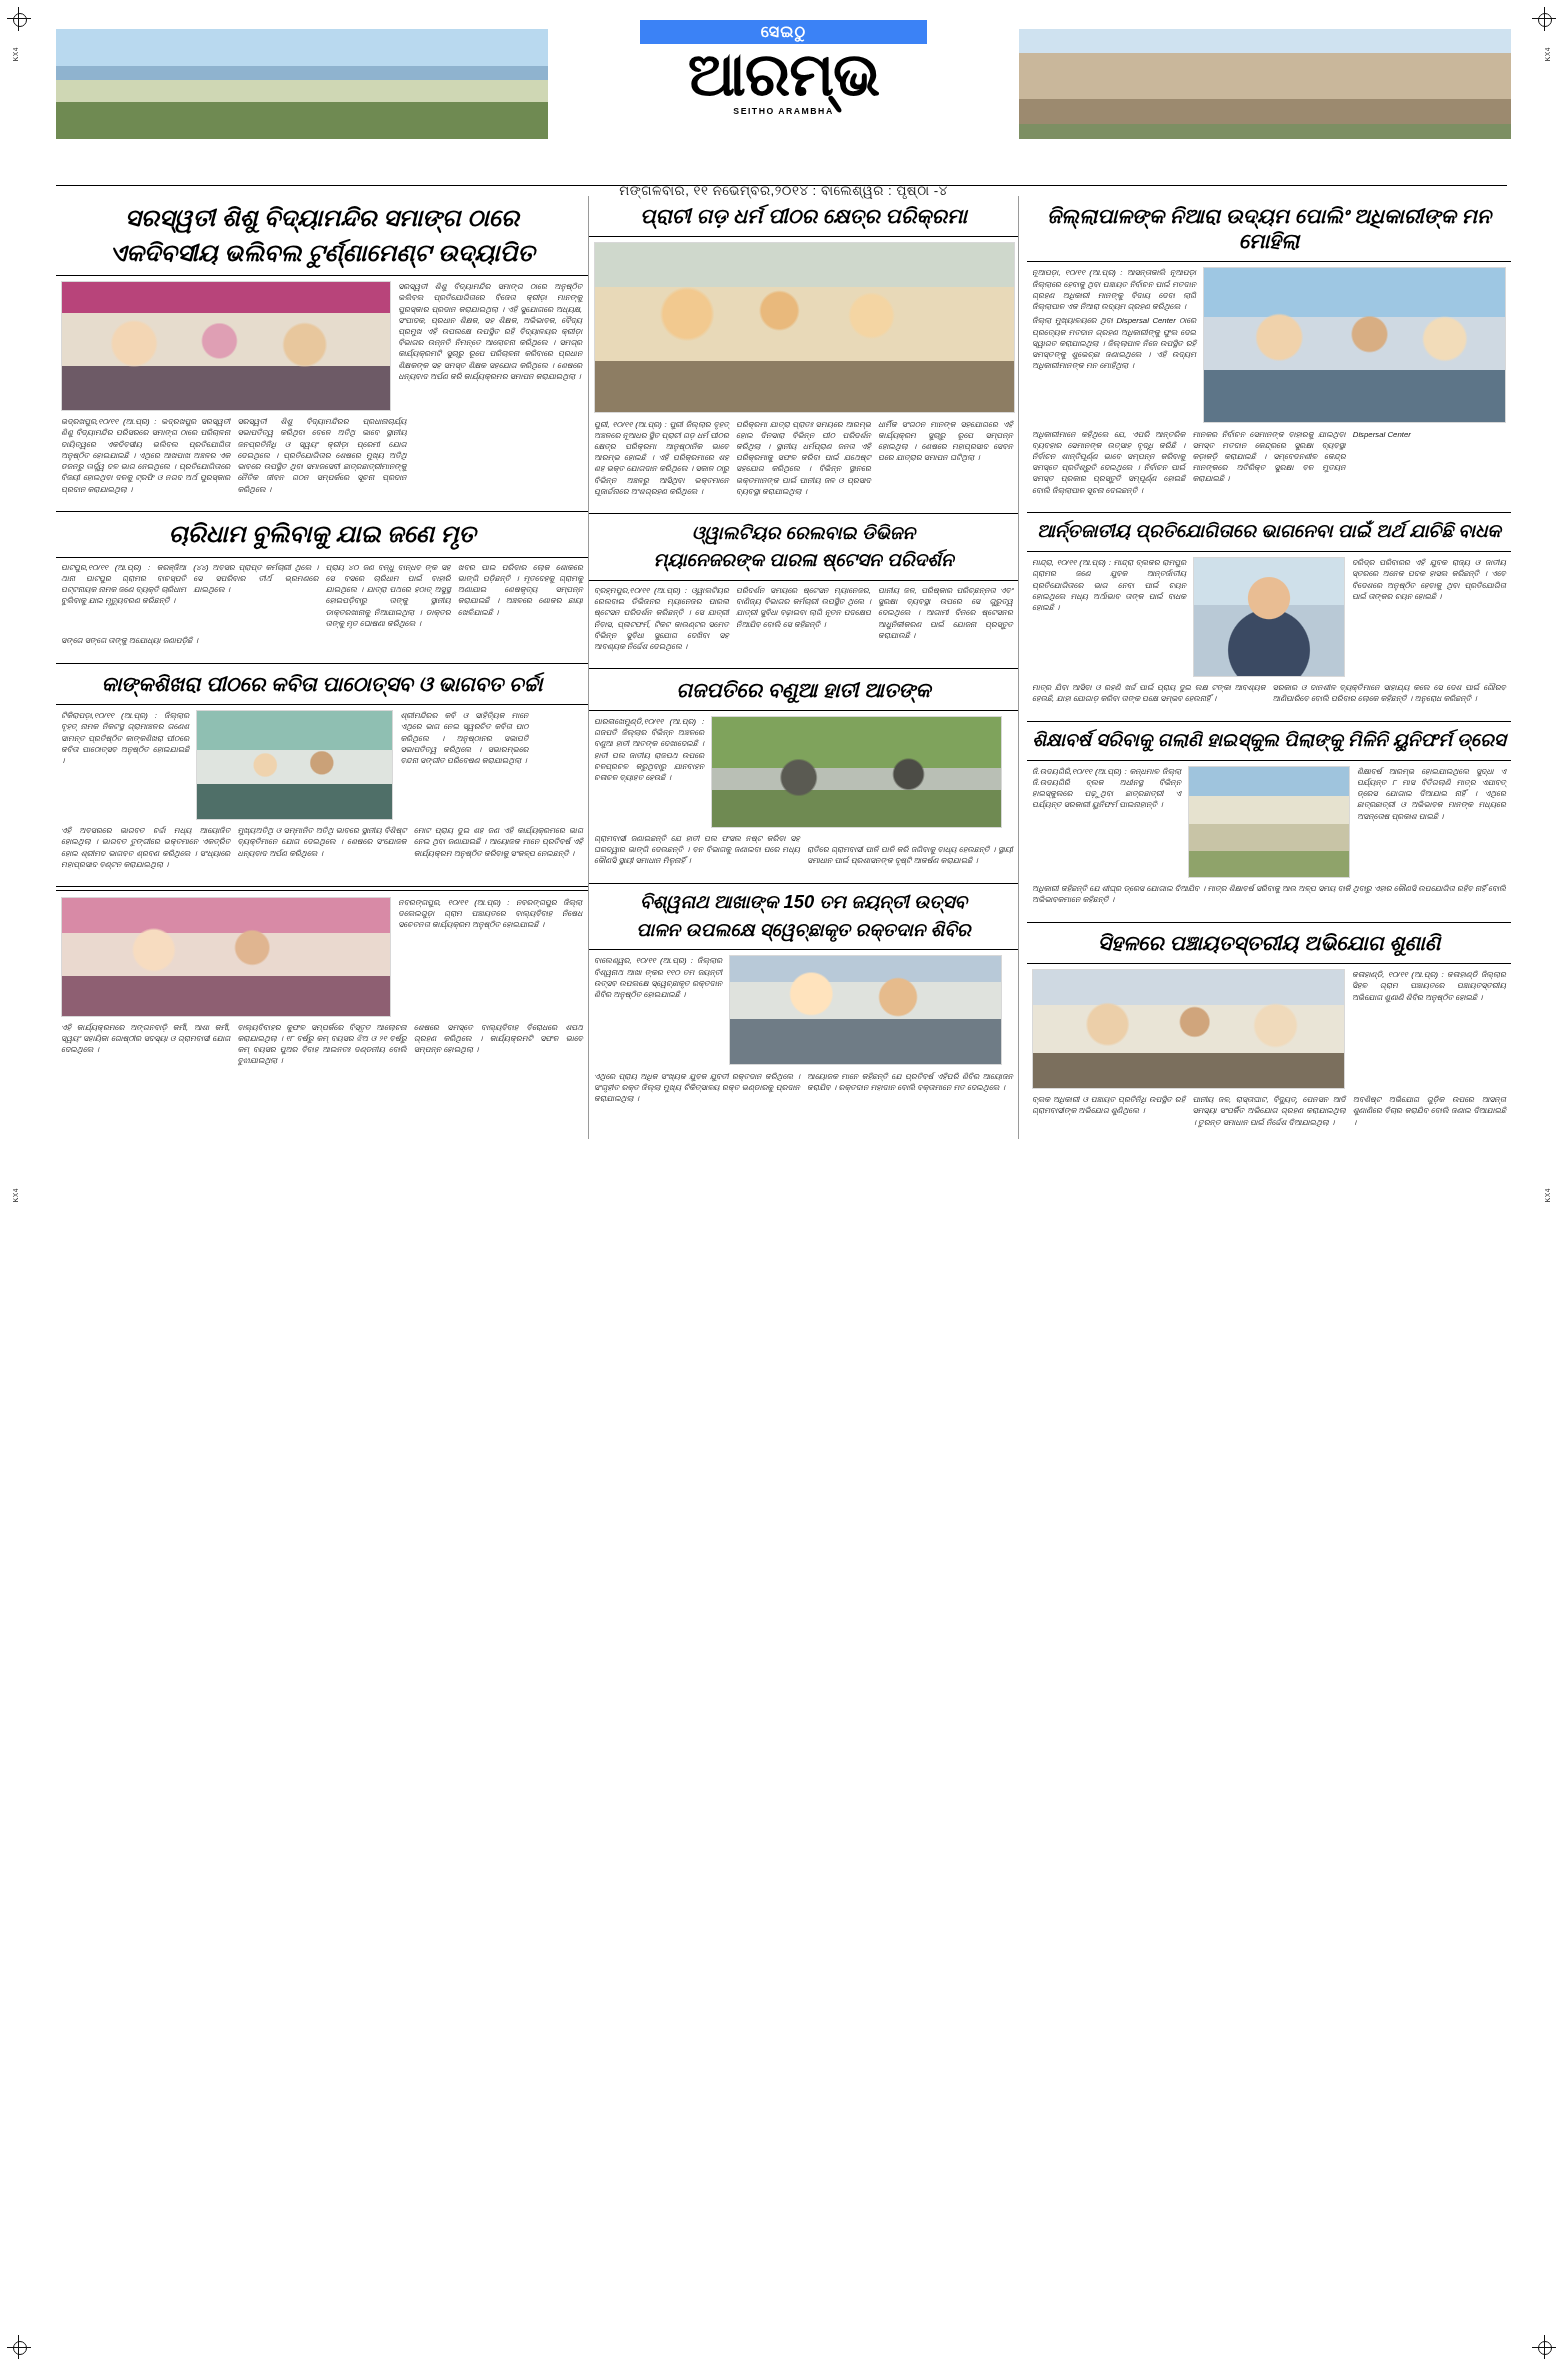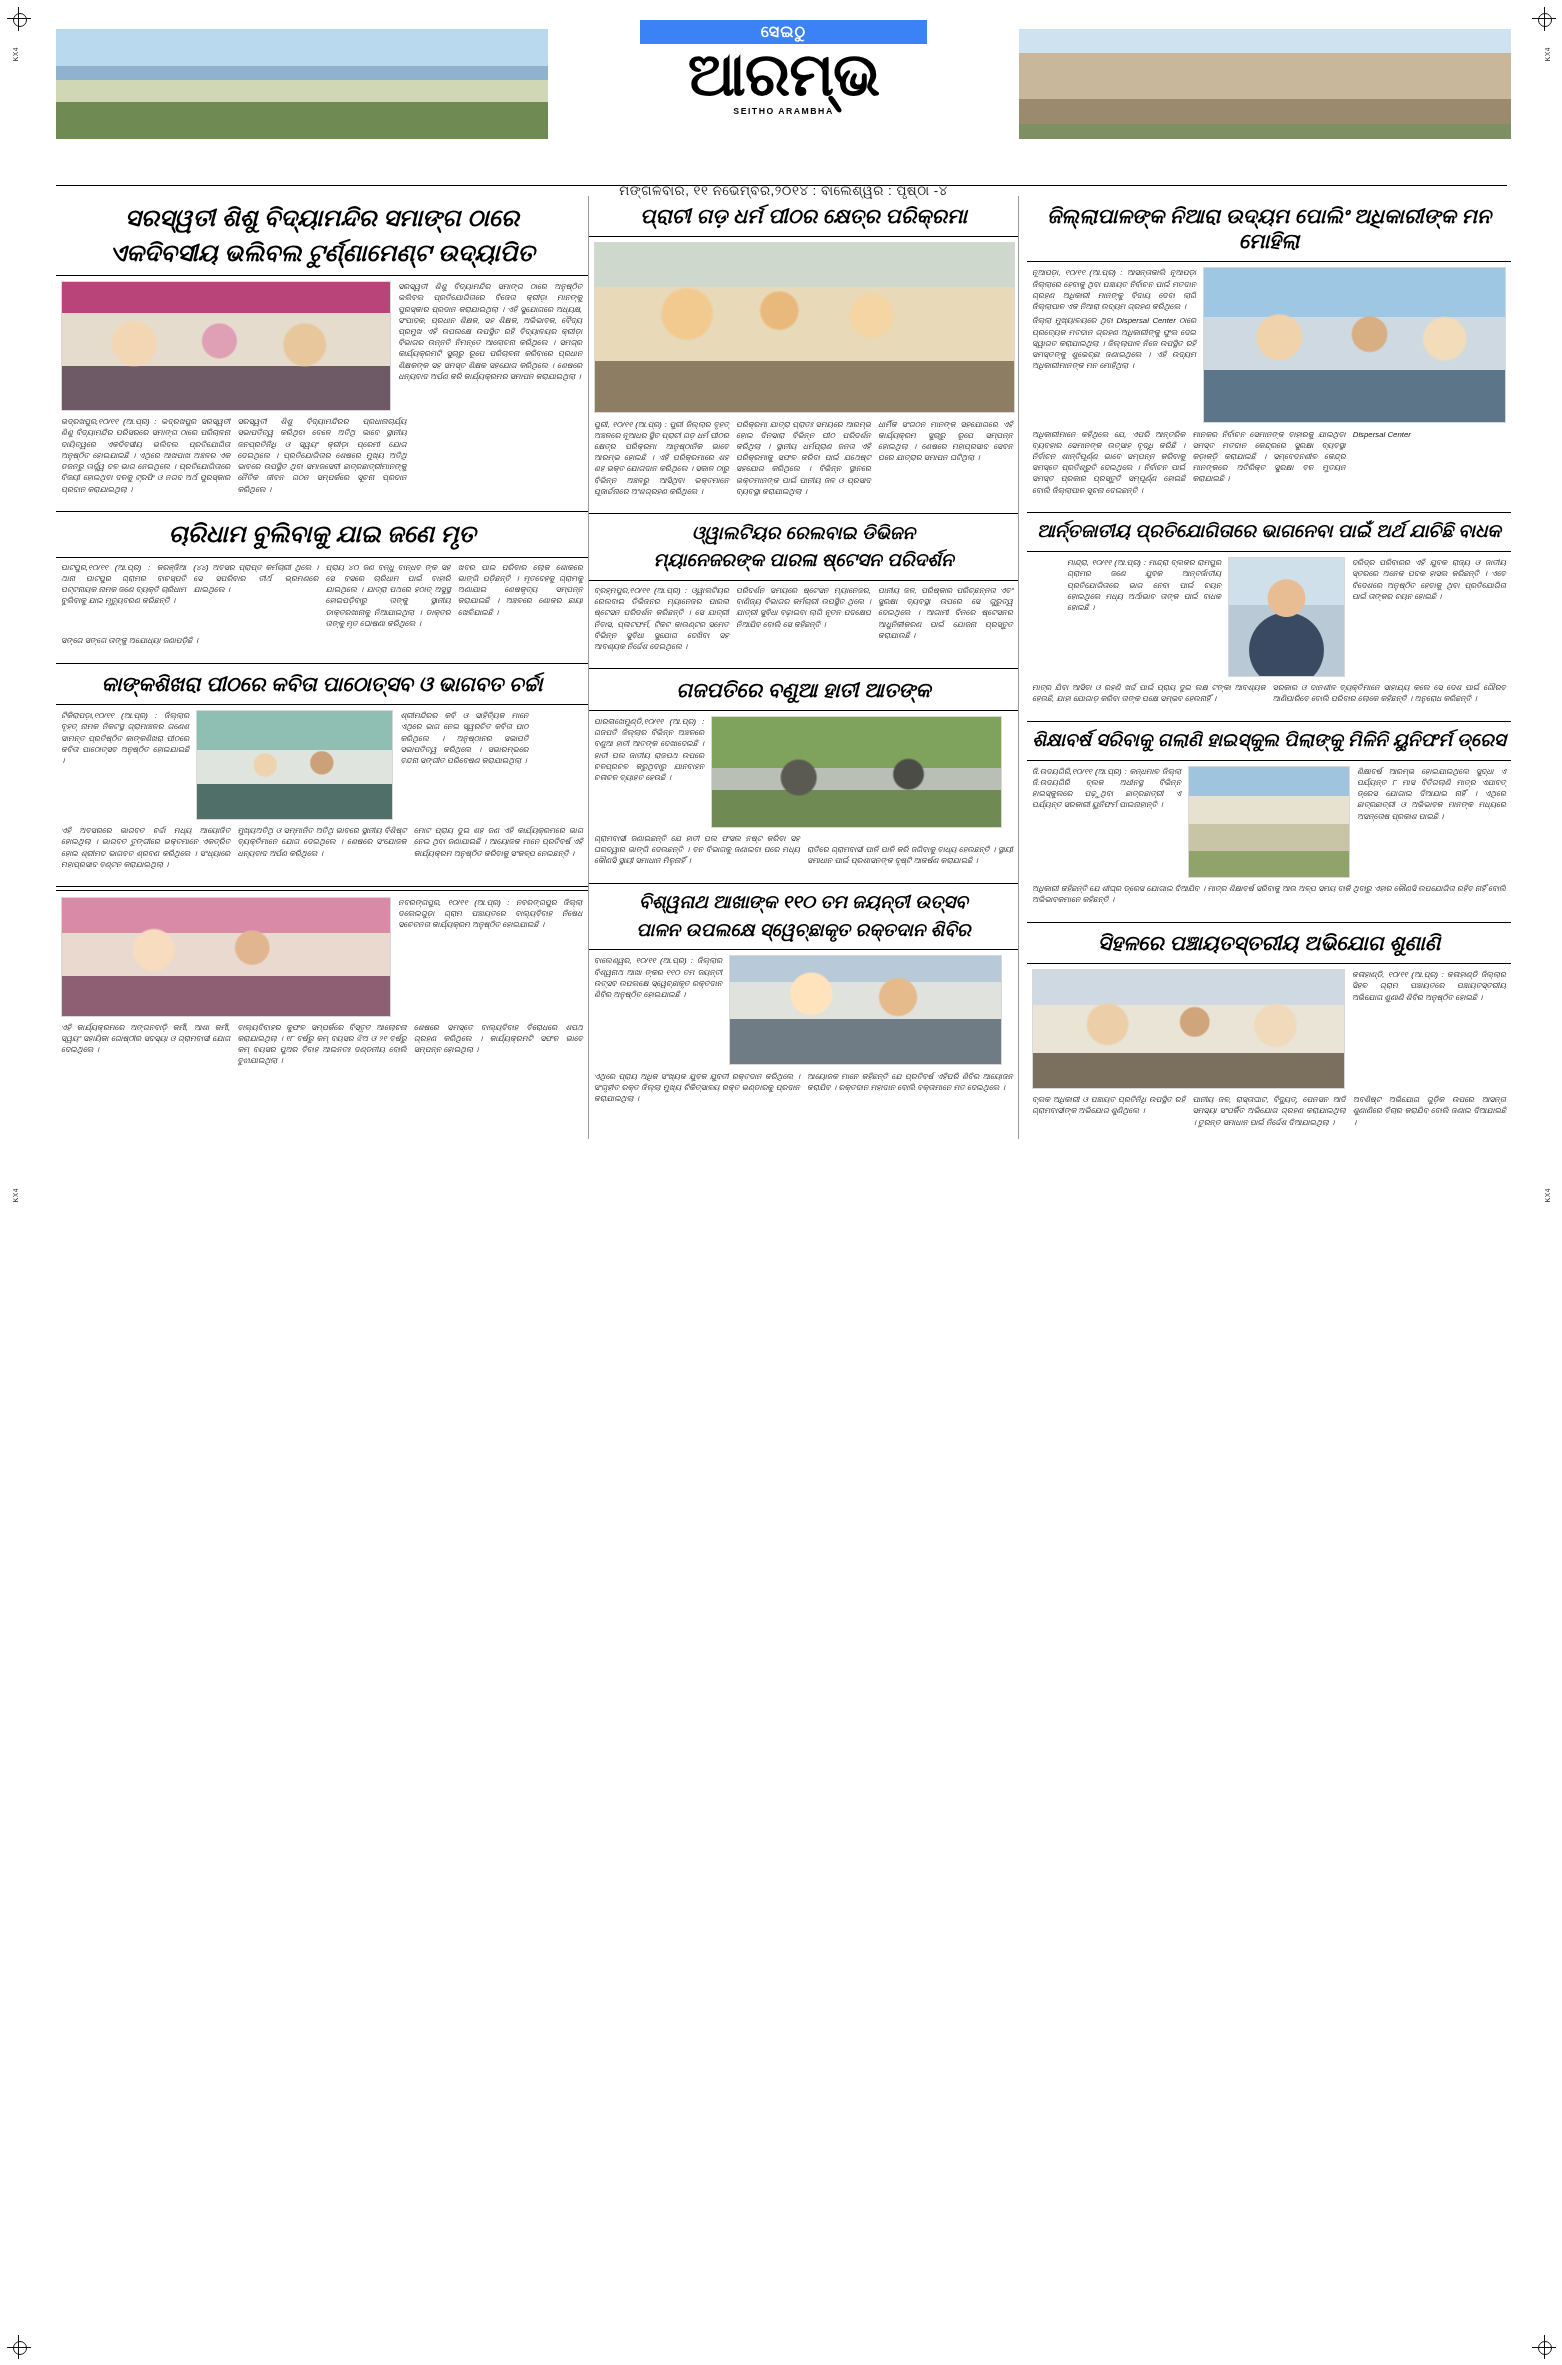--- a/index.html
+++ b/index.html
@@ -252,21 +252,21 @@
             <div class="photo pGreen" style="width:289px;height:110px;"></div>
           </div>
           <div class="tcols" style="padding-top:5.1px;align-items:flex-end;">
             <div class="tcol">ଗ୍ରାମବାସୀ ଜଣାଇଛନ୍ତି ଯେ ହାତୀ ପଲ ଫସଲ ନଷ୍ଟ କରିବା ସହ ଘରଦ୍ୱାର ଭାଙ୍ଗି ଦେଉଛନ୍ତି । ବନ ବିଭାଗକୁ ଜଣାଇବା ପରେ ମଧ୍ୟ କୌଣସି ସ୍ଥାୟୀ ସମାଧାନ ମିଳୁନାହିଁ ।</div>
             <div class="tcol">ରାତିରେ ଗ୍ରାମବାସୀ ପାଳି ପାଳି କରି ଜଗିବାକୁ ବାଧ୍ୟ ହେଉଛନ୍ତି । ସ୍ଥାୟୀ ସମାଧାନ ପାଇଁ ପ୍ରଶାସନଙ୍କ ଦୃଷ୍ଟି ଆକର୍ଷଣ କରାଯାଇଛି ।</div>
           </div>
         </div>
         <div class="sep"></div>
 
         <div class="blk">
-          <h2 class="hl xs">ବିଶ୍ୱନାଥ ଆଖାଙ୍କ ୧୧୦ ତମ ଜୟନ୍ତୀ ଉତ୍ସବ</h2>
+          <h2 class="hl xs">ବିଶ୍ୱନାଥ ଆଖାଙ୍କ 150 ତମ ଜୟନ୍ତୀ ଉତ୍ସବ</h2>
           <h2 class="hl xs" style="padding-top:0;">ପାଳନ ଉପଲକ୍ଷେ ସ୍ୱେଚ୍ଛାକୃତ ରକ୍ତଦାନ ଶିବିର</h2>
           <div class="rule"></div>
           <div style="display:flex;gap:7.2px;padding:5.1px 5.1px 0 5.1px;">
             <div class="tcol" style="width:128px;flex:none;">ବାଲେଶ୍ୱର, ୧୦/୧୧ (ଆ.ପ୍ର) : ଜିଲ୍ଲାର ବିଶ୍ୱନାଥ ଆଖା ଙ୍କର ୧୧୦ ତମ ଜୟନ୍ତୀ ଉତ୍ସବ ଉପଲକ୍ଷେ ସ୍ୱେଚ୍ଛାକୃତ ରକ୍ତଦାନ ଶିବିର ଅନୁଷ୍ଠିତ ହୋଇଯାଇଛି ।</div>
             <div class="photo pC" style="width:271px;height:108px;"></div>
           </div>
           <div class="tcols" style="padding-top:5.1px;">
             <div class="tcol">ଏଥିରେ ପ୍ରାୟ ଅଧିକ ସଂଖ୍ୟକ ଯୁବକ ଯୁବତୀ ରକ୍ତଦାନ କରିଥିଲେ । ସଂଗୃହୀତ ରକ୍ତ ଜିଲ୍ଲା ମୁଖ୍ୟ ଚିକିତ୍ସାଳୟ ରକ୍ତ ଭଣ୍ଡାରକୁ ପ୍ରଦାନ କରାଯାଇଥିଲା ।</div>
             <div class="tcol">ଆୟୋଜକ ମାନେ କହିଛନ୍ତି ଯେ ପ୍ରତିବର୍ଷ ଏହିପରି ଶିବିର ଆୟୋଜନ କରାଯିବ । ରକ୍ତଦାନ ମହାଦାନ ବୋଲି ବକ୍ତାମାନେ ମତ ଦେଇଥିଲେ ।</div>
           </div>
@@ -290,21 +290,21 @@
             <div class="tcol">ଅଧିକାରୀମାନେ କହିଥିଲେ ଯେ, ଏପରି ଆନ୍ତରିକ ବ୍ୟବହାର ସେମାନଙ୍କ ଉତ୍ସାହ ବୃଦ୍ଧି କରିଛି । ନିର୍ବାଚନ ଶାନ୍ତିପୂର୍ଣ୍ଣ ଭାବେ ସମ୍ପନ୍ନ କରିବାକୁ ସମସ୍ତେ ପ୍ରତିଶ୍ରୁତି ଦେଇଥିଲେ । ନିର୍ବାଚନ ପାଇଁ ସମସ୍ତ ପ୍ରକାର ପ୍ରସ୍ତୁତି ସମ୍ପୂର୍ଣ୍ଣ ହୋଇଛି ବୋଲି ଜିଲ୍ଲାପାଳ ସୂଚନା ଦେଇଛନ୍ତି ।</div>
             <div class="tcol">ମାନକର ନିର୍ବାଚନ ସେମାନଙ୍କ ବାହାରକୁ ଯାଇଥିବା ସମସ୍ତ ମତଦାନ କେନ୍ଦ୍ରରେ ସୁରକ୍ଷା ବ୍ୟବସ୍ଥା କଡ଼ାକଡ଼ି କରାଯାଇଛି । ସମ୍ବେଦନଶୀଳ କେନ୍ଦ୍ର ମାନଙ୍କରେ ଅତିରିକ୍ତ ସୁରକ୍ଷା ବଳ ମୁତୟନ କରାଯାଇଛି ।</div>
             <div class="tcol">Dispersal Center</div>
           </div>
         </div>
         <div class="sep"></div>
 
         <div class="blk">
           <h2 class="hl xs">ଆର୍ନ୍ତଜାତୀୟ ପ୍ରତିଯୋଗିତାରେ ଭାଗନେବା ପାଇଁ ଅର୍ଥ ଯାଚିଛି ବାଧକ</h2>
           <div class="rule"></div>
-          <div style="display:flex;gap:7.2px;padding:5.1px 5.1px 0 5.1px;margin-left:35px;">
+          <div style="display:flex;gap:7.2px;padding:5.1px 5.1px 0 5.1px;">
             <div class="tcol" style="width:154px;flex:none;">ମାନ୍ଦ୍ରା, ୧୦/୧୧ (ଆ.ପ୍ର) : ମାନ୍ଦ୍ରା ବ୍ଲକର ରାମପୁର ଗ୍ରାମର ଜଣେ ଯୁବକ ଆନ୍ତର୍ଜାତୀୟ ପ୍ରତିଯୋଗିତାରେ ଭାଗ ନେବା ପାଇଁ ଚୟନ ହୋଇଥିଲେ ମଧ୍ୟ ଅର୍ଥାଭାବ ତାଙ୍କ ପାଇଁ ବାଧକ ହୋଇଛି ।</div>
             <div class="photo pPortrait" style="width:154px;height:118px;"></div>
             <div class="tcol" style="width:154px;flex:none;">ଦରିଦ୍ର ପରିବାରର ଏହି ଯୁବକ ରାଜ୍ୟ ଓ ଜାତୀୟ ସ୍ତରରେ ଅନେକ ପଦକ ହାସଲ କରିଛନ୍ତି । ଏବେ ବିଦେଶରେ ଅନୁଷ୍ଠିତ ହେବାକୁ ଥିବା ପ୍ରତିଯୋଗିତା ପାଇଁ ତାଙ୍କର ଚୟନ ହୋଇଛି ।</div>
           </div>
           <div class="tcols" style="padding-top:5.1px;">
             <div class="tcol">ମାତ୍ର ଯିବା ଆସିବା ଓ ରହଣି ଖର୍ଚ୍ଚ ପାଇଁ ପ୍ରାୟ ଦୁଇ ଲକ୍ଷ ଟଙ୍କା ଆବଶ୍ୟକ ହେଉଛି, ଯାହା ଯୋଗାଡ଼ କରିବା ତାଙ୍କ ପକ୍ଷେ ସମ୍ଭବ ହେଉନାହିଁ ।</div>
             <div class="tcol">ସରକାର ଓ ଦାନଶୀଳ ବ୍ୟକ୍ତିମାନେ ସାହାଯ୍ୟ କଲେ ସେ ଦେଶ ପାଇଁ ଗୌରବ ଆଣିପାରିବେ ବୋଲି ପରିବାର ଲୋକେ କହିଛନ୍ତି । ଅନୁରୋଧ କରିଛନ୍ତି ।</div>
           </div>
         </div>
         <div class="sep"></div>

